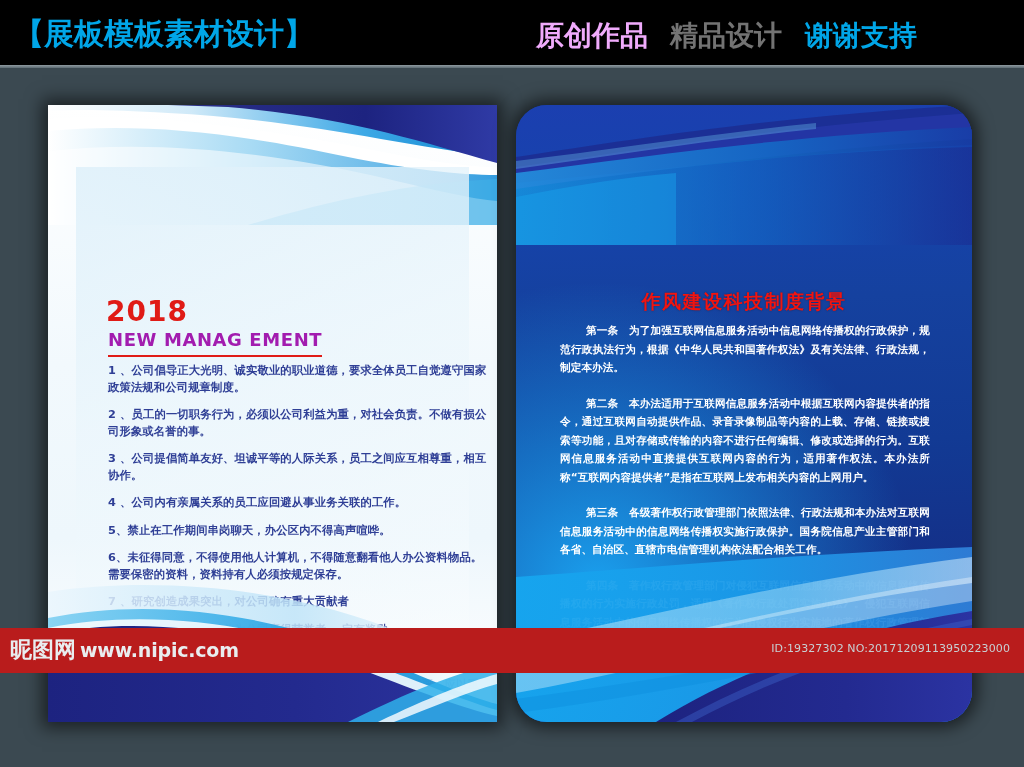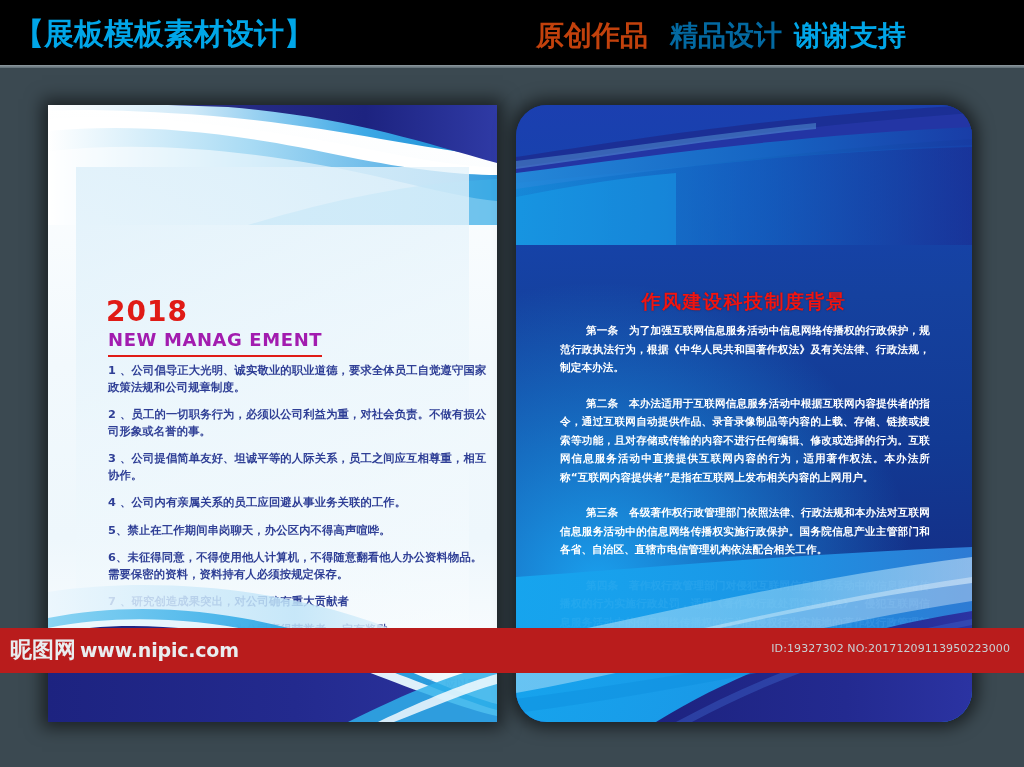--- a/index.html
+++ b/index.html
@@ -18,23 +18,23 @@
   }
   .topbar .brand-tag {
     position:absolute; left:14px; top:17px;
     font-size:30px; font-weight:700; color:#00a6e8;
     letter-spacing:0px; line-height:34px; white-space:nowrap;
   }
   .topbar .slogan {
     position:absolute; left:536px; top:20px;
     font-size:28px; font-weight:700; line-height:32px; white-space:nowrap;
   }
-  .topbar .slogan .cyan { color:#c2410c;margin-top:40px; }
-  .topbar .slogan .red  { color:#0369a1; margin-left:22px; }
-  .topbar .slogan .cyan2{ color:#00a6e8; margin-left:12px; }
+  .topbar .slogan .cyan { color:#f0abfc;margin-top:40px; }
+  .topbar .slogan .red  { color:#737373; margin-left:22px; }
+  .topbar .slogan .cyan2{ color:#00a6e8; margin-left:23px; }
   .topbar .hl {
     position:absolute; left:0; bottom:0; width:1024px; height:3px;
     background:linear-gradient(180deg,#8e9aa0 0%,#5d6b73 100%);
   }
 
   
   .panel {
     position:absolute; top:105px; height:617px;
     overflow:hidden;
     box-shadow:0 0 16px 6px rgba(0,0,0,.55);

